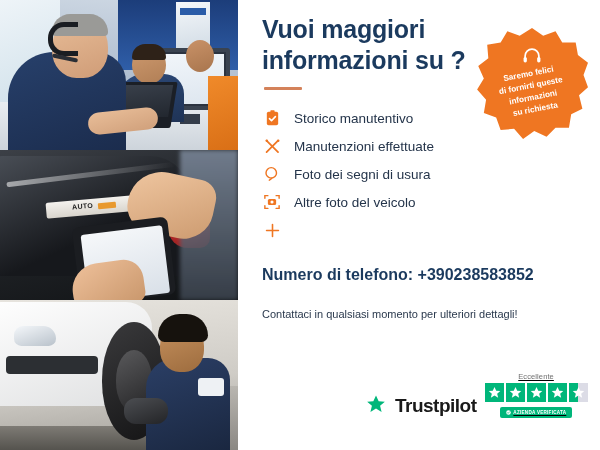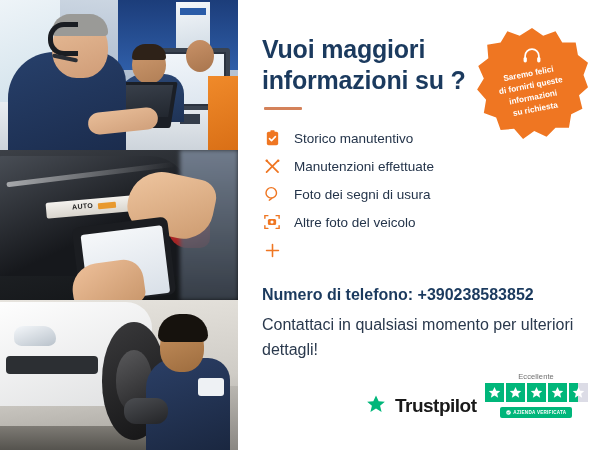--- a/index.html
+++ b/index.html
@@ -101,37 +101,37 @@
       background:linear-gradient(160deg,#c7925f,#9d6c3e); border-radius:48% 48% 44% 44%; }
   .p3 .mech-hair { position:absolute; left:158px; top:14px; width:50px; height:28px;
       background:#16120d; border-radius:26px 26px 8px 8px; }
   .p3 .badge-patch { position:absolute; left:198px; top:78px; width:26px; height:18px; background:#eef1f4; border-radius:3px; }
   .p3 .glove { position:absolute; left:124px; top:98px; width:44px; height:26px;
       background:linear-gradient(160deg,#4c4e52,#232427); border-radius:12px; }
   .p3 .cabinet { position:absolute; right:0; bottom:0; width:84px; height:64px;
       background:linear-gradient(180deg,#b9b6b0,#8b8883); }
 
   
-  .content { position:relative; width:362px; height:450px; padding:34px 22px 0 24px; }
+  .content { position:relative; width:362px; height:450px; padding:14px 22px 0 24px; }
 
   .headline { font-size:25px; font-weight:700; line-height:1.22; color:#1b3a5e; letter-spacing:-.2px; }
   .divider { width:38px; height:3px; background:#d4825a; margin:12px 0 14px 2px; border-radius:1px; }
 
   .features { list-style:none; }
   .feature { display:flex; align-items:center; gap:12px; height:28px; }
   .f-icon { width:20px; height:20px; flex:0 0 20px; display:flex; align-items:center; justify-content:center; color:#ef7622; }
   .f-label { font-size:13.5px; color:#24344a; }
 
   .phone { margin-top:22px; font-size:16px; font-weight:700; color:#1b3a5e; }
-  .subcopy { margin-top:9px; font-size:16px; line-height:1.55; color:#2a394d; }
+  .subcopy { margin-top:22px; font-size:11px; line-height:1.55; color:#2a394d; }
 
   .trust { position:absolute; left:128px; bottom:32px; display:flex; align-items:flex-end; gap:8px; }
   .tp-logo { display:flex; align-items:center; gap:9px; }
   .tp-name { font-size:19px; font-weight:700; color:#191919; letter-spacing:-.5px; }
-  .tp-right { display:flex; flex-direction:column; align-items:center; gap:2px; }
+  .tp-right { display:flex; flex-direction:column; align-items:center; gap:2px;text-decoration:underline; }
   .tp-rating { font-size:7.5px; color:#6f6f6f; letter-spacing:.1px; }
   .stars { display:flex; gap:2px; }
   .star-box { width:19px; height:19px; background:#00b67a; display:flex; align-items:center; justify-content:center; }
   .star-box.half { background:linear-gradient(90deg,#00b67a 50%, #dcdce6 50%); }
   .verified { margin-top:3px; background:#00b67a; color:#fff; font-size:4.6px; font-weight:700;
       padding:2.5px 6px; border-radius:2px; display:flex; align-items:center; gap:2.5px; letter-spacing:.25px; white-space:nowrap; }
 
   
   .burst { position:absolute; right:12px; top:28px; width:112px; height:112px; }
   .burst-shape { position:absolute; inset:0; background:#ef7622;

